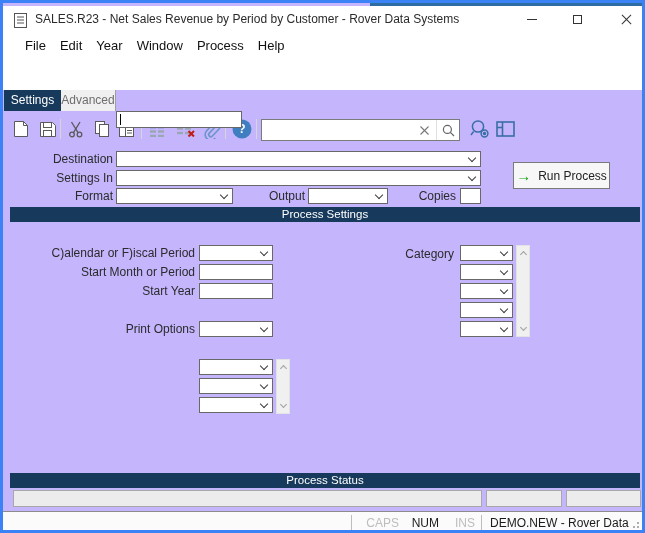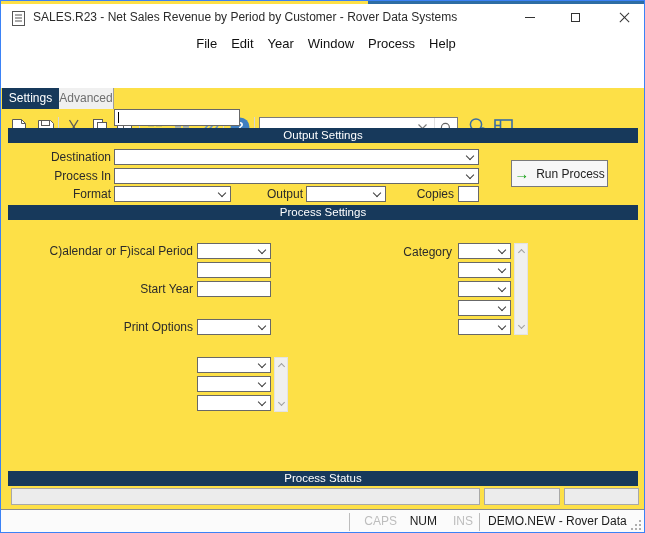--- a/index.html
+++ b/index.html
@@ -1,39 +1,39 @@
 <!DOCTYPE html>
 <html><head>
 <meta charset="utf-8">
 <style>
   html,body{margin:0;padding:0;background:#e9e9e9;}
   *{box-sizing:border-box;}
   #window{
-    position:relative;width:645px;height:533px;background:#fde047;
-    border:1px solid #3b82f6;overflow:hidden;
+    position:relative;width:645px;height:533px;background:#c4b5fd;
+    border:3px solid #3b82f6;overflow:hidden;
     font-family:"Liberation Sans", sans-serif;color:#1a1a1a;
   }
   
   .top-strip{position:absolute;top:0;left:367px;width:278px;height:3px;background:#2e6da4;}
 
   
   .titlebar{position:absolute;top:3px;left:0;width:100%;height:27px;background:#ffffff;}
   .app-icon{position:absolute;left:11px;top:7px;width:13px;height:15px;}
   .title-text{position:absolute;left:32px;top:0;height:27px;line-height:27px;font-size:12px;color:#2b2b2b;white-space:nowrap;}
   .win-btn{position:absolute;top:0;width:30px;height:27px;display:flex;align-items:center;justify-content:center;}
   .wb-min{left:514px;}.wb-max{left:559px;}.wb-close{left:608px;}
   .glyph-min{width:10px;height:1px;background:#333;}
   .glyph-max{width:9px;height:9px;border:1px solid #333;}
   .glyph-close{position:relative;width:11px;height:11px;}
   .glyph-close i{position:absolute;left:-1px;top:5px;width:13px;height:1.2px;background:#333;}
   .glyph-close i:first-child{transform:rotate(45deg);}
   .glyph-close i:last-child{transform:rotate(-45deg);}
 
   
-  .menubar{position:absolute;top:30px;left:0;width:100%;height:26px;background:#fff;display:flex;align-items:center;padding-left:7px;justify-content:center;}
+  .menubar{position:absolute;top:30px;left:0;width:100%;height:26px;background:#fff;display:flex;align-items:center;padding-left:15px;}
   .menu-item{font-size:13px;color:#111;padding:0 7px;height:22px;line-height:22px;cursor:default;}
 
   
   .toolbar{position:absolute;top:56px;left:0;width:100%;height:31px;background:#fff;}
   .tb-icon{position:absolute;top:59px;width:22px;height:22px;display:flex;align-items:center;justify-content:center;}
   .tb-sep{position:absolute;top:60px;width:1px;height:20px;background:#d6d6d6;}
   .searchbox{position:absolute;left:258px;top:60px;width:199px;height:22px;border:1px solid #7b7b7b;background:#fff;display:flex;align-items:center;}
   .searchbox input{flex:1;border:none;outline:none;height:18px;font-size:12px;padding:0 4px;font-family:"Liberation Sans",sans-serif;min-width:0;}
   .sb-btn{width:23px;height:20px;display:flex;align-items:center;justify-content:center;}
   .sb-mag{border-left:1px solid #e0e0e0;}
@@ -231,45 +231,45 @@
   </div>
 
   <div class="tabstrip">
     <span class="tab tab-active">Settings</span>
     <span class="tab tab-idle">Advanced</span>
   </div>
 
   <input class="tinput" style="left: 113px; top: 108px; width: 126px;" value="">
   <span class="caret" style="left:117px;top:111px"></span>
 
-  <div class="sec-header" style="top:127px">Output Settings</div>
 
   <span class="flabel" style="left:0;top:148px;width:110px">Destination</span>
   <div class="combo" style="left:113px;top:148px;width:365px"><span></span><span class="chev"></span></div>
 
-  <span class="flabel" style="left:0;top:167px;width:110px">Process In</span>
+  <span class="flabel" style="left:0;top:167px;width:110px">Settings In</span>
   <div class="combo" style="left:113px;top:167px;width:365px"><span></span><span class="chev"></span></div>
 
   <span class="flabel" style="left:0;top:185px;width:110px">Format</span>
   <div class="combo" style="left:113px;top:185px;width:117px"><span></span><span class="chev"></span></div>
   <span class="flabel" style="left:230px;top:185px;width:72px">Output</span>
   <div class="combo" style="left:305px;top:185px;width:80px"><span></span><span class="chev"></span></div>
   <span class="flabel" style="left:390px;top:185px;width:63px">Copies</span>
   <input class="tinput" style="left: 457px; top: 185px; width: 21px; height: 16px;" value="">
 
   <div class="runbtn">
     <span class="run-arrow">→</span>
     <span>Run Process</span>
   </div>
 
   <div class="sec-header" style="top:204px">Process Settings</div>
 
   <span class="flabel" style="left:0;top:242px;width:192px">C)alendar or F)iscal Period</span>
   <div class="combo" style="left:196px;top:242px;width:74px"><span></span><span class="chev"></span></div>
 
+  <span class="flabel" style="left:0;top:261px;width:192px">Start Month or Period</span>
   <input class="tinput" style="left: 196px; top: 261px; width: 74px; height: 16px;" value="">
 
   <span class="flabel" style="left:0;top:280px;width:192px">Start Year</span>
   <input class="tinput" style="left: 196px; top: 280px; width: 74px; height: 16px;" value="">
 
   <span class="flabel" style="left:0;top:318px;width:192px">Print Options</span>
   <div class="combo" style="left:196px;top:318px;width:74px"><span></span><span class="chev"></span></div>
 
   <span class="flabel" style="left:300px;top:243px;width:151px">Category</span>
   <div class="combo" style="left:457px;top:242px;width:53px"><span></span><span class="chev"></span></div>

